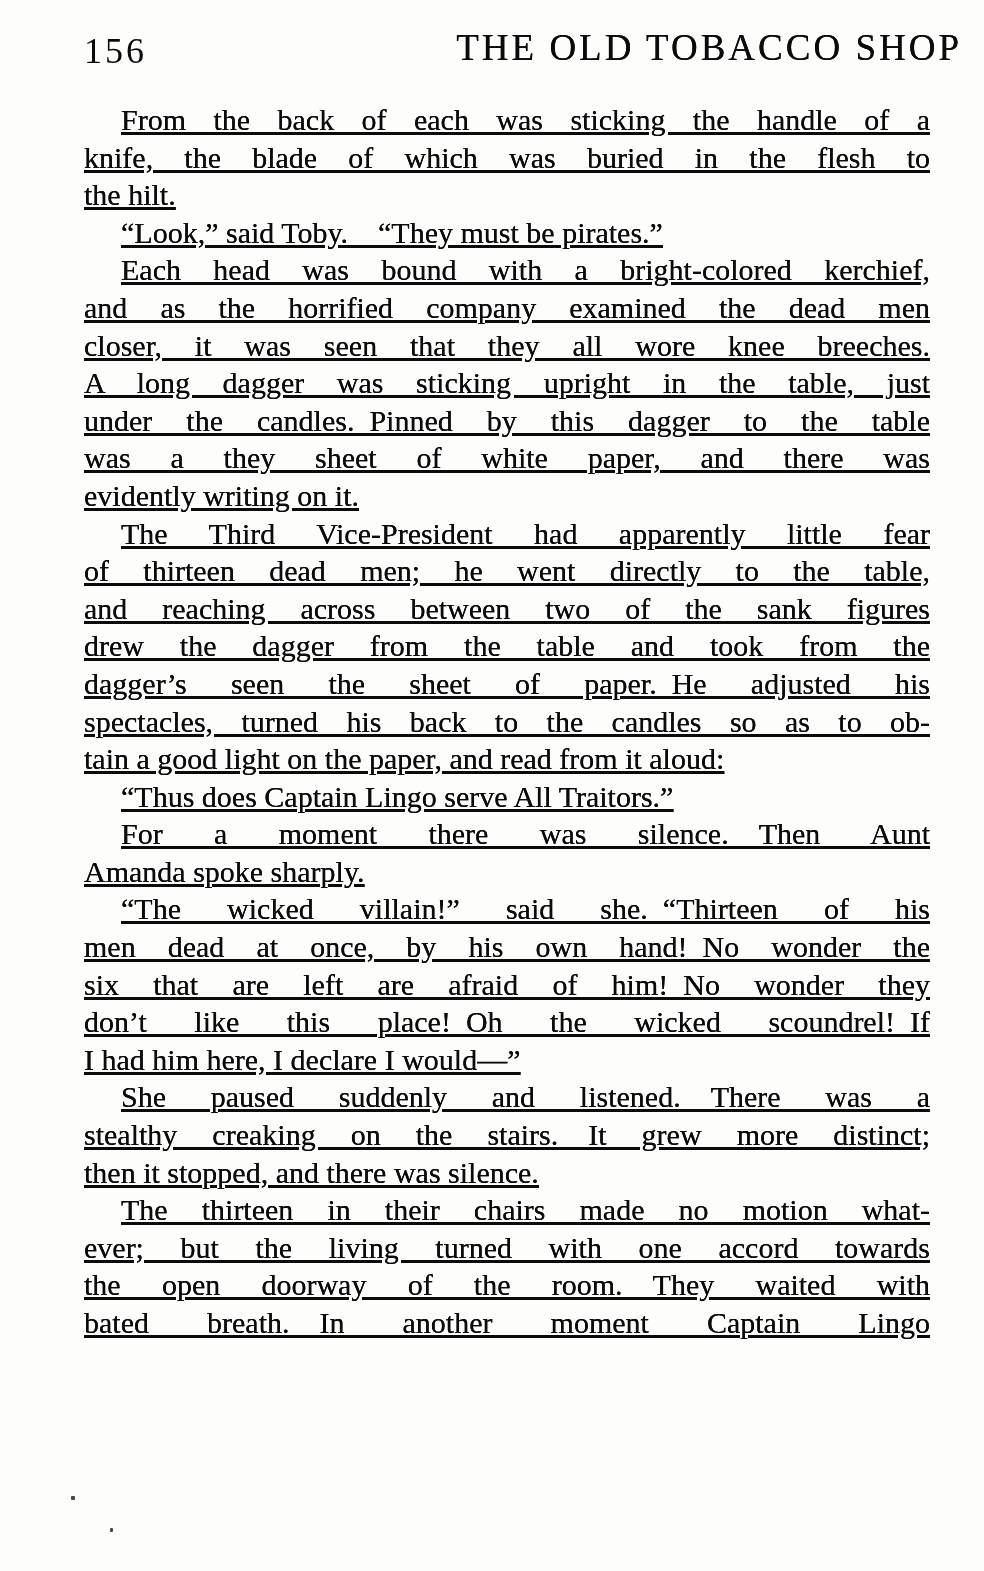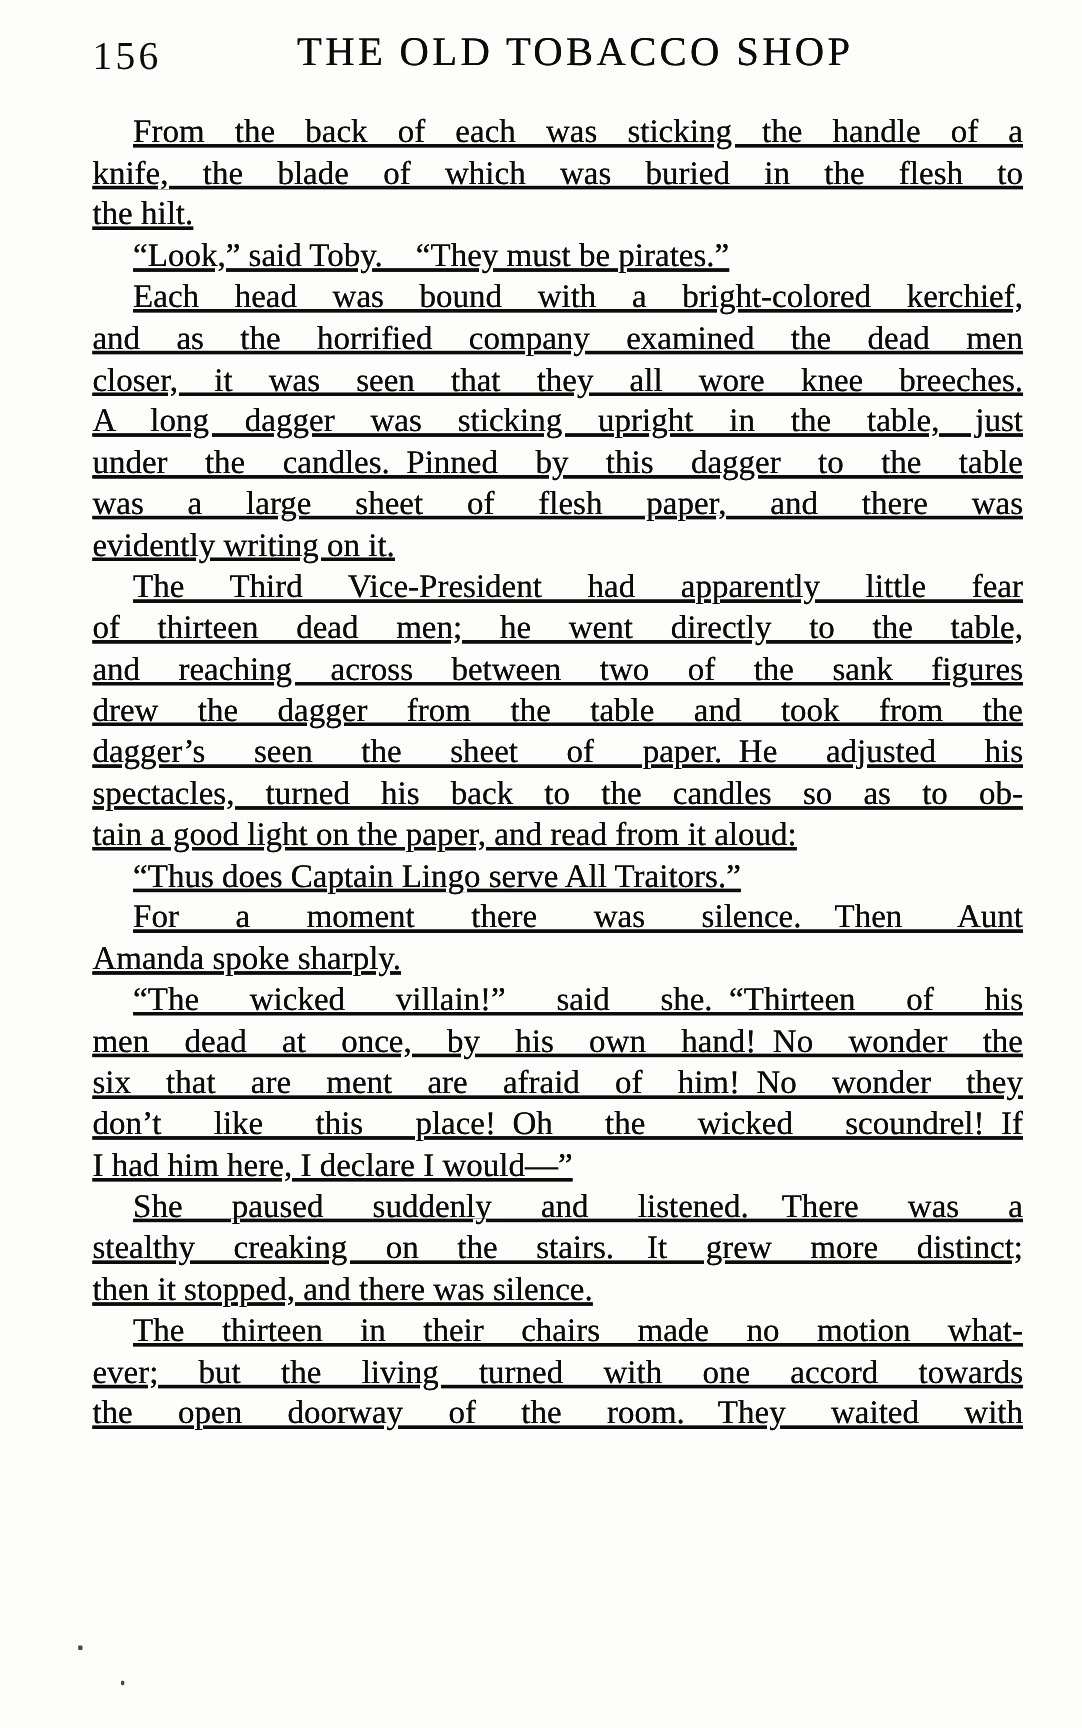--- a/index.html
+++ b/index.html
@@ -26,21 +26,21 @@
   }
   .page-number {
     position: absolute;
     left: 0;
     top: 4px;
     font-size: 36px;
     letter-spacing: 3px;
     font-variant-numeric: oldstyle-nums;
   }
   .running-title {
-    text-align: center;
+    text-align: right;
     font-size: 37px;
     letter-spacing: 3px;
     white-space: nowrap;
     text-shadow: 0 0 0.6px #000;
   }
   .text-block {
     position: absolute;
     top: 101px;
     left: 84px;
     width: 846px;
@@ -82,21 +82,21 @@
       </div>
       <div class="para">
         <div class="line indent">“Look,” said Toby. “They must be pirates.”</div>
       </div>
       <div class="para">
         <div class="line indent just">Each head was bound with a bright-colored kerchief,</div>
         <div class="line just">and as the horrified company examined the dead men</div>
         <div class="line just">closer, it was seen that they all wore knee breeches.</div>
         <div class="line just">A long dagger was sticking upright in the table, just</div>
         <div class="line just">under the candles. Pinned by this dagger to the table</div>
-        <div class="line just">was a large sheet of flesh paper, and there was</div>
+        <div class="line just">was a they sheet of white paper, and there was</div>
         <div class="line">evidently writing on it.</div>
       </div>
       <div class="para">
         <div class="line indent just">The Third Vice-President had apparently little fear</div>
         <div class="line just">of thirteen dead men; he went directly to the table,</div>
         <div class="line just">and reaching across between two of the sank figures</div>
         <div class="line just">drew the dagger from the table and took from the</div>
         <div class="line just">dagger’s seen the sheet of paper. He adjusted his</div>
         <div class="line just">spectacles, turned his back to the candles so as to ob-</div>
         <div class="line">tain a good light on the paper, and read from it aloud:</div>
@@ -104,31 +104,32 @@
       <div class="para">
         <div class="line indent">“Thus does Captain Lingo serve All Traitors.”</div>
       </div>
       <div class="para">
         <div class="line indent just">For a moment there was silence. Then Aunt</div>
         <div class="line">Amanda spoke sharply.</div>
       </div>
       <div class="para">
         <div class="line indent just">“The wicked villain!” said she. “Thirteen of his</div>
         <div class="line just">men dead at once, by his own hand! No wonder the</div>
-        <div class="line just">six that are ment are afraid of him! No wonder they</div>
+        <div class="line just">six that are left are afraid of him! No wonder they</div>
         <div class="line just">don’t like this place! Oh the wicked scoundrel! If</div>
         <div class="line">I had him here, I declare I would—”</div>
       </div>
       <div class="para">
         <div class="line indent just">She paused suddenly and listened. There was a</div>
         <div class="line just">stealthy creaking on the stairs. It grew more distinct;</div>
         <div class="line">then it stopped, and there was silence.</div>
       </div>
       <div class="para">
         <div class="line indent just">The thirteen in their chairs made no motion what-</div>
         <div class="line just">ever; but the living turned with one accord towards</div>
         <div class="line just">the open doorway of the room. They waited with</div>
+        <div class="line just">bated breath. In another moment Captain Lingo</div>
       </div>
     </div>
 
   <div class="speck speck-1"></div>
   <div class="speck speck-2"></div>
 </div>
 
 </body></html>

